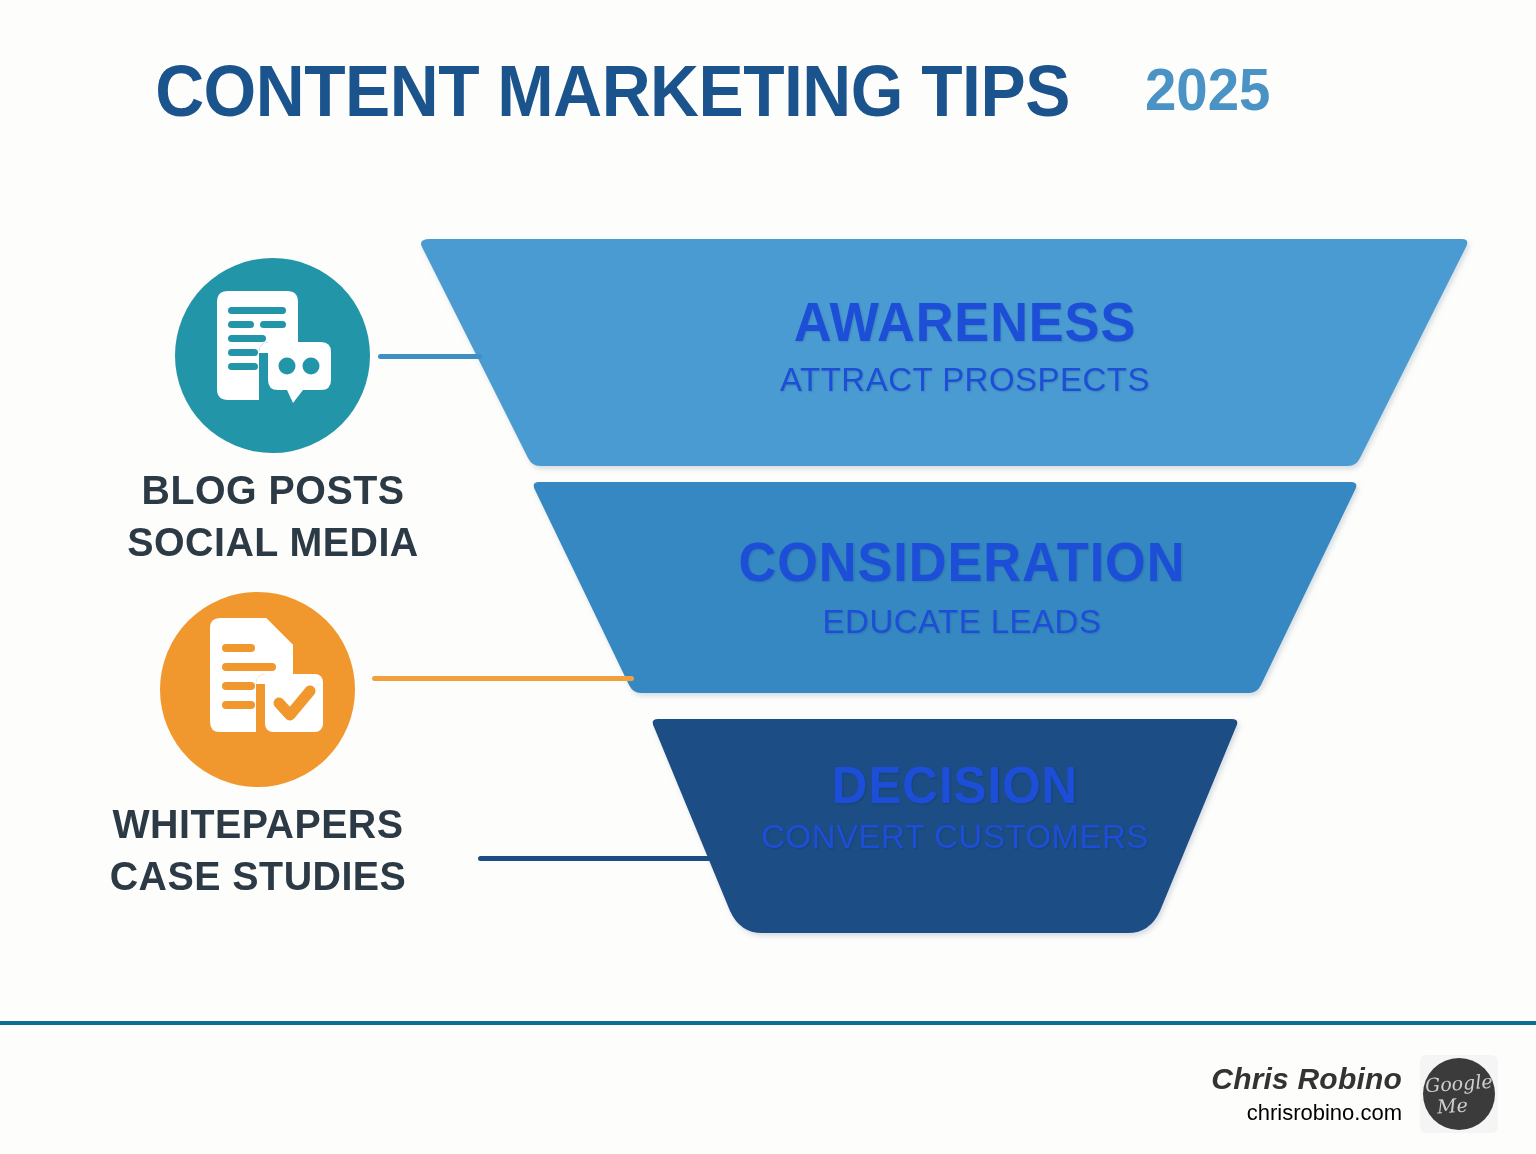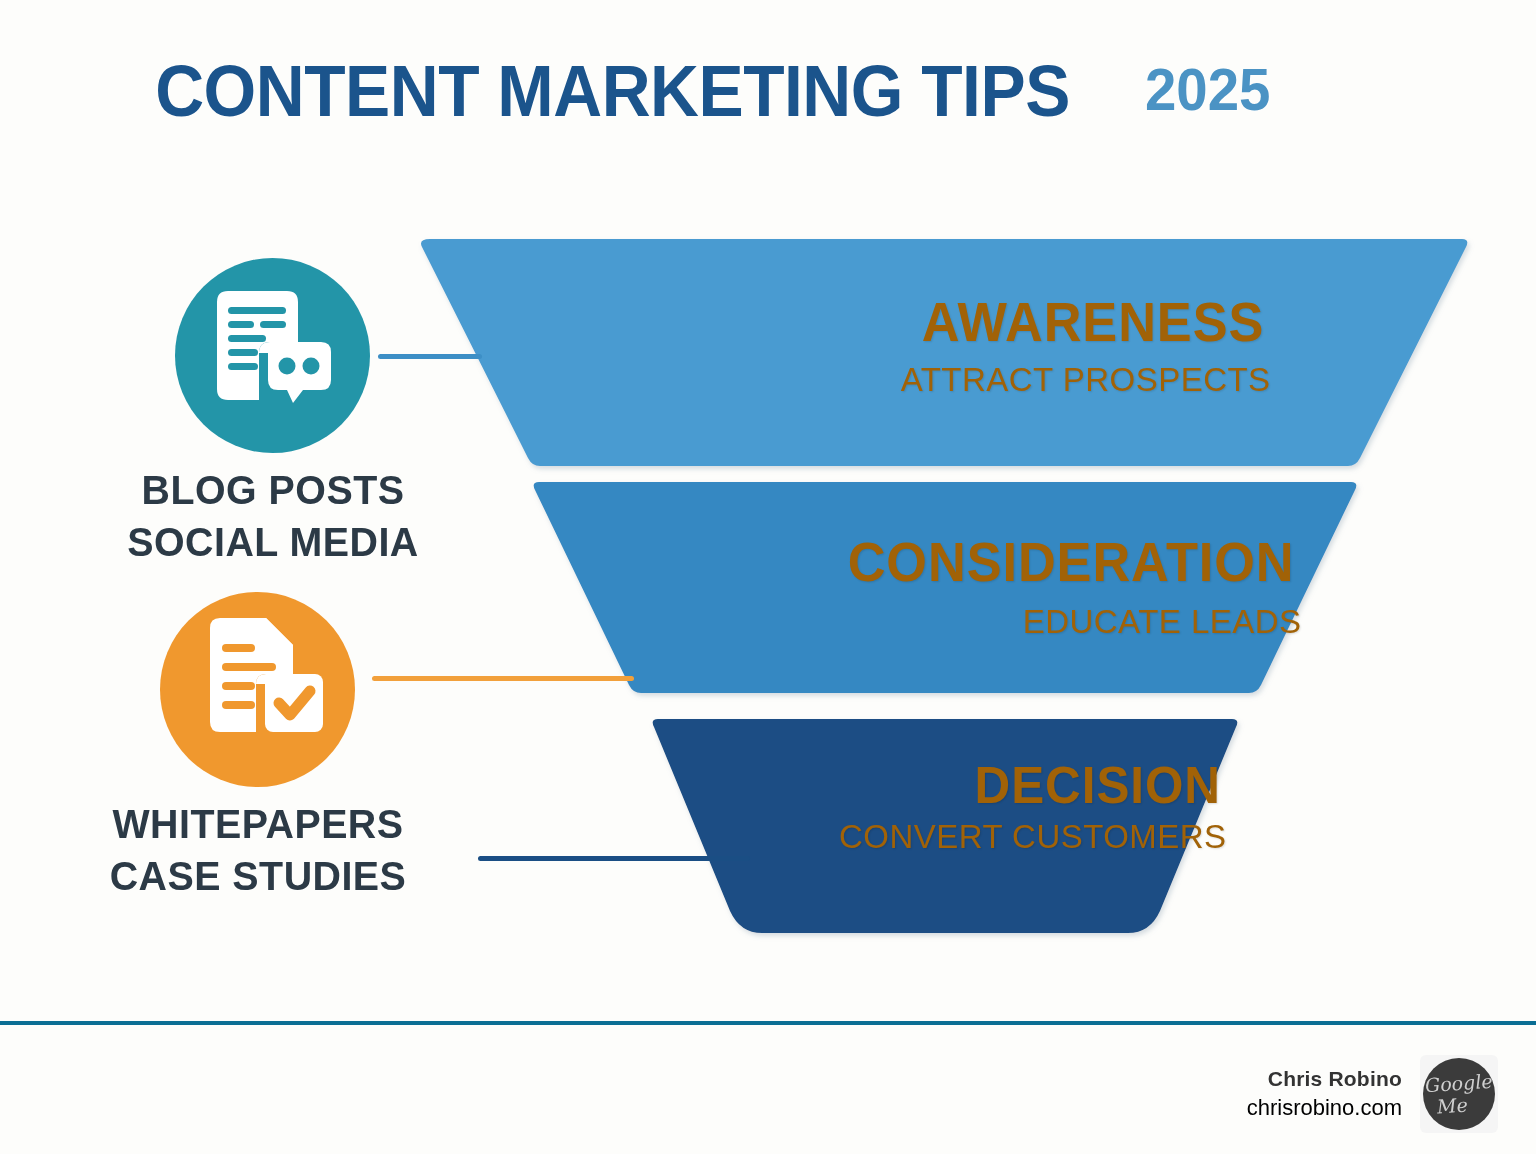--- a/index.html
+++ b/index.html
@@ -67,22 +67,22 @@
     position: absolute;
     left: 400px;
     top: 230px;
     width: 1090px;
     height: 720px;
   }
   .funnel svg { display: block; }
 
   .seg-label {
     position: absolute;
-    text-align: right;
-    color: #a16207;
+    text-align: center;
+    color: #1d4ed8;
     pointer-events: none;
   }
   .seg-title {
     font-family: "Liberation Sans Narrow", "Liberation Sans", sans-serif;
     font-weight: bold;
     font-size: 55px;
     letter-spacing: 1px;
     transform: scaleX(0.95);
     display: block;
     text-shadow: 1px 1px 2px rgba(0,0,0,0.13);
@@ -174,24 +174,25 @@
     right: 38px;
     top: 30px;
     display: flex;
     align-items: center;
     gap: 18px;
   }
   .footer-text { text-align: right; }
   .author-name {
     font-family: "Liberation Sans", sans-serif;
     font-weight: bold;
-    font-size: 21px;
+    font-size: 30px;
     color: #333333;
     letter-spacing: 0.2px;
     line-height: 1.25;
+    font-style: italic;
   }
   .author-site {
     font-family: "Liberation Sans", sans-serif;
     font-weight: normal;
     font-size: 22px;
     color: #000000;
     line-height: 1.3;
     margin-top: 2px;
   }
   .brand-logo {

